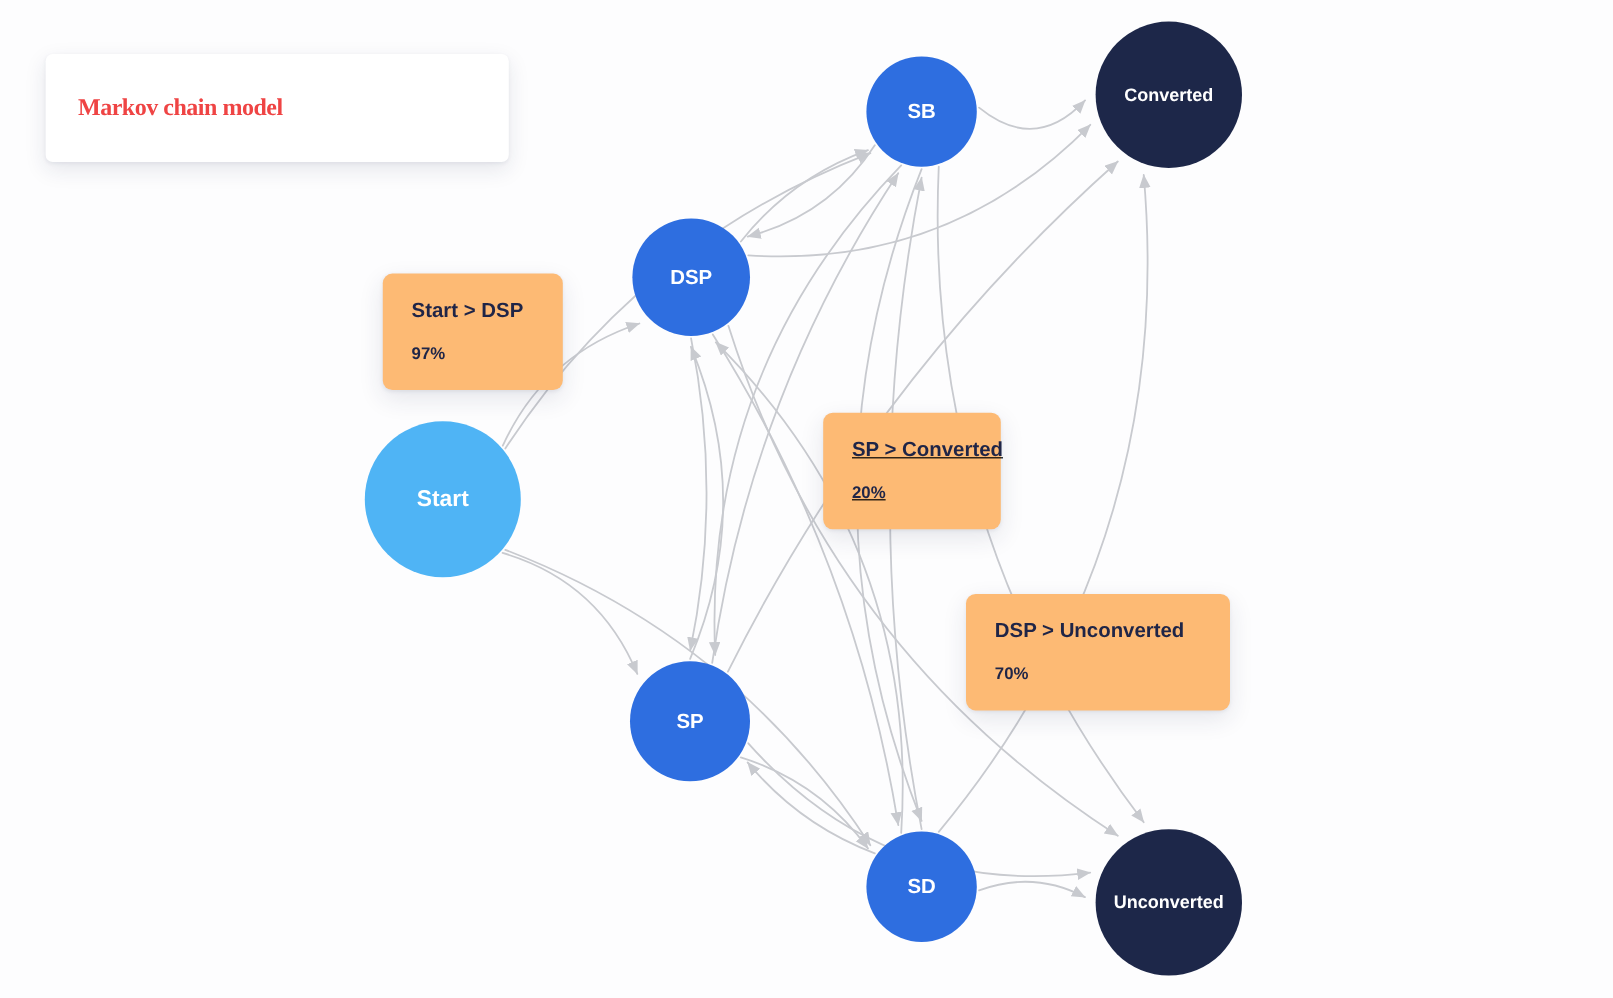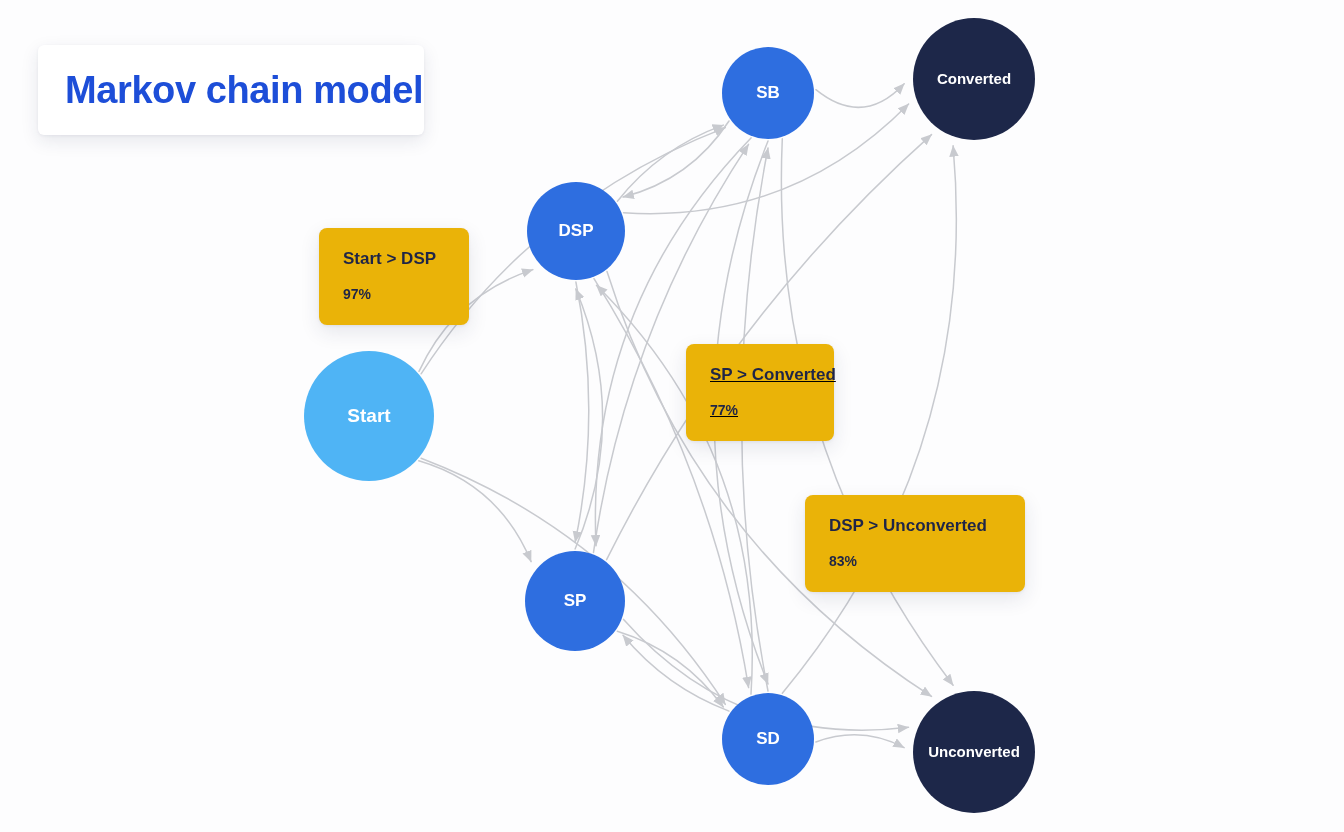--- a/index.html
+++ b/index.html
@@ -46,30 +46,30 @@
     height: 90px;
     background: #ffffff;
     border-radius: 6px;
     box-shadow: 0 6px 18px rgba(32, 44, 80, 0.10), 0 1px 3px rgba(32,44,80,0.06);
     display: flex;
     align-items: center;
     box-sizing: border-box;
     padding-left: 27px;
   }
   .title-text {
-    font-family: Liberation Sans, sans-serif;
-    font-size: 38px;
+    font-family: Liberation Serif, serif;
+    font-size: 20px;
     font-weight: bold;
-    color: #1d4ed8;
+    color: #ef4444;
     letter-spacing: -0.4px;
     white-space: nowrap;
   }
   .tooltip-card {
     position: absolute;
-    background: #eab308;
+    background: #fdba74;
     border-radius: 8px;
     box-shadow: 0 7px 20px rgba(32, 44, 80, 0.11), 0 1px 3px rgba(32,44,80,0.07);
     box-sizing: border-box;
     padding: 22px 24px 20px 24px;
   }
   .tooltip-title {
     font-family: "Liberation Sans", sans-serif;
     font-size: 17px;
     font-weight: bold;
     color: #1f2547;
@@ -161,21 +161,21 @@
     <span class="title-text">Markov chain model</span>
   </div>
 
   <div class="tooltip-card" id="tooltip-start-dsp">
     <div class="tooltip-title">Start &gt; DSP</div>
     <div class="tooltip-value">97%</div>
   </div>
 
   <div class="tooltip-card" id="tooltip-sp-converted">
     <div class="tooltip-title">SP &gt; Converted</div>
-    <div class="tooltip-value">77%</div>
+    <div class="tooltip-value">20%</div>
   </div>
 
   <div class="tooltip-card" id="tooltip-dsp-unconverted">
     <div class="tooltip-title">DSP &gt; Unconverted</div>
-    <div class="tooltip-value">83%</div>
+    <div class="tooltip-value">70%</div>
   </div>
 
 </div>
 
 </body></html>

